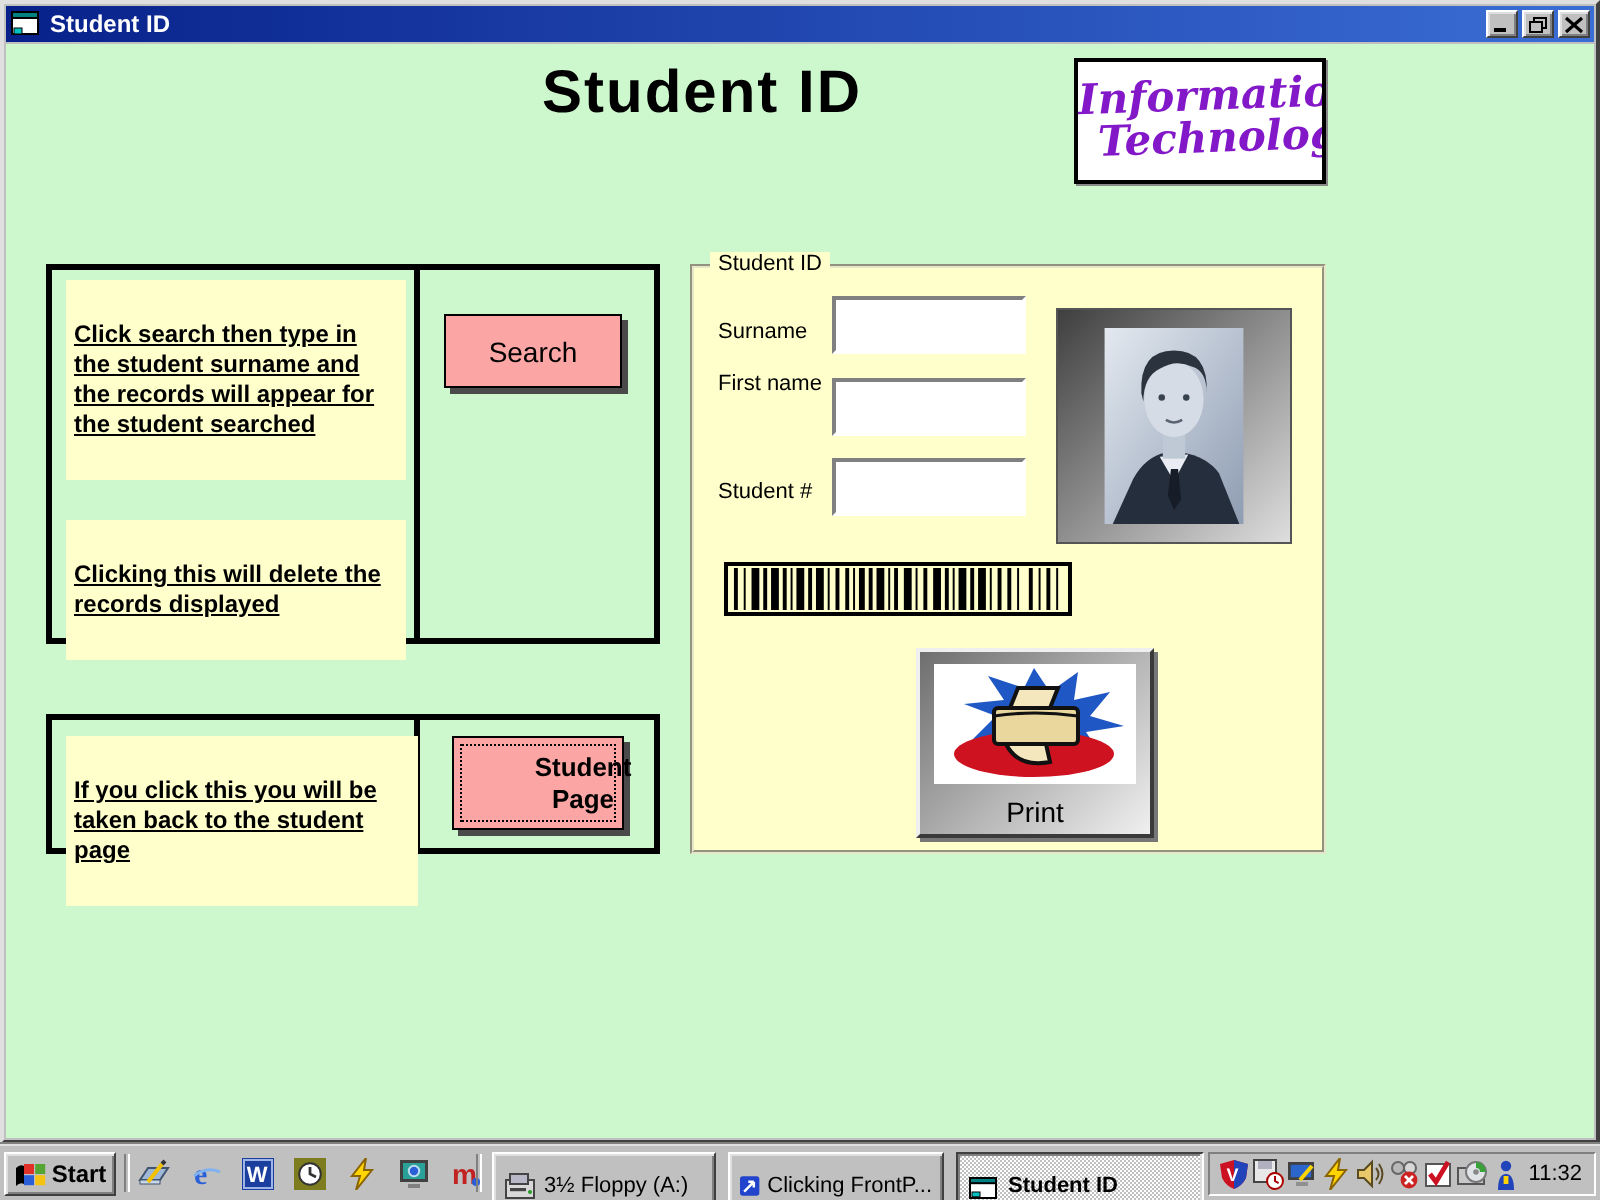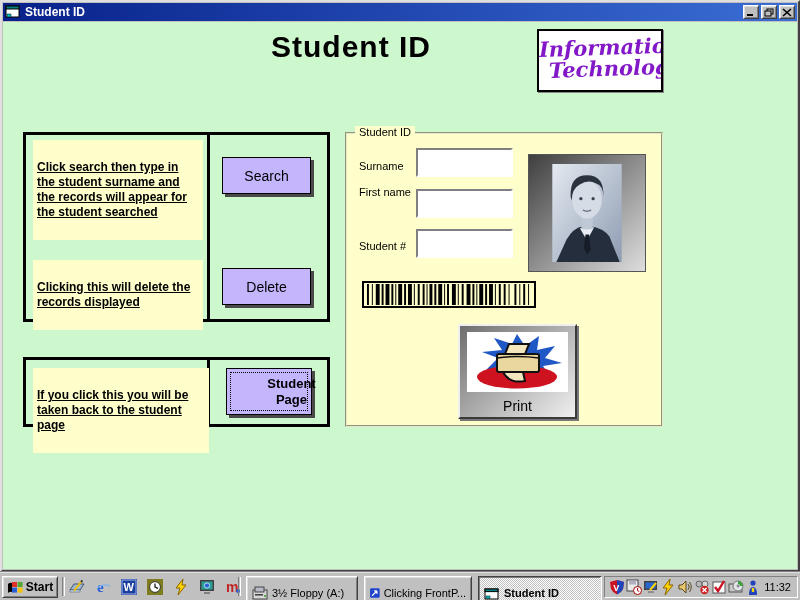--- a/index.html
+++ b/index.html
@@ -30,21 +30,21 @@
   .logo-box .l1, .logo-box .l2 { font-family:"DejaVu Serif", serif; font-style:italic; font-weight:bold;
               color:#8318c8; font-size:21px; line-height:23px; transform:rotate(-2deg); }
   .logo-box .l1 { margin-top:5px; }
   .logo-box .l2 { margin-top:-2px; margin-left:10px; }
 
   
   .panel { position:absolute; border:3px solid #000; background:transparent; }
   .panel .vdiv { position:absolute; top:0; bottom:0; width:3px; background:#000; }
   .hint { position:absolute; background:#ffffcc; font-size:12px; font-weight:bold;
           line-height:15px; padding:20px 4px; color:#000;text-decoration:underline; }
-  .pinkbtn { position:absolute; background:#c4b5fd; border:1px solid #000;
+  .pinkbtn { position:absolute; background:#fca5a5; border:1px solid #000;
              box-shadow:3px 3px 0 #4a4a4a; color:#000; font-size:14px;
              display:flex; align-items:center; justify-content:center; text-align:center;
              font-family:"Liberation Sans", sans-serif; cursor:default; }
   .sp-btn { font-weight:bold; font-size:13px; line-height:16px; flex-direction:column; }
   .sp-btn::after { content:""; position:absolute; inset:3px; border:1px dotted #000; }
 
   
   .groupbox { position:absolute; left:342px; top:110px; width:318px; height:295px;
               background:#ffffcc; border:2px groove #e6e6c8; }
   .gb-caption { position:absolute; left:8px; top:-8px; background:#ffffcc; padding:0 4px;
@@ -139,21 +139,20 @@
       <div class="logo-box">
         <div class="l1">Information</div>
         <div class="l2">Technology</div>
       </div>
 
       <div class="panel" style="left:20px; top:110px; width:307px; height:190px;">
         <div class="vdiv" style="left:181px;"></div>
         <div class="hint" style="left:7px; top:5px; width:170px;">Click search then type in the student surname and the records will appear for the student searched</div>
         <button class="pinkbtn" style="left:196px; top:22px; width:89px; height:37px;">Search</button>
         <div class="hint" style="left:7px; top:125px; width:170px;">Clicking this will delete the records displayed</div>
-        <button class="pinkbtn" style="left:196px; top:133px; width:89px; height:37px;">Delete</button>
       </div>
 
       <div class="panel" style="left:20px; top:335px; width:307px; height:70px;">
         <div class="vdiv" style="left:181px;"></div>
         <div class="hint" style="left:7px; top:8px; width:176px;">If you click this you will be taken back to the student page</div>
         <button class="pinkbtn sp-btn" style="left:200px; top:8px; width:86px; height:47px;padding-left:45px;">
           <span>Student</span>
           <span>Page</span>
         </button>
       </div>

